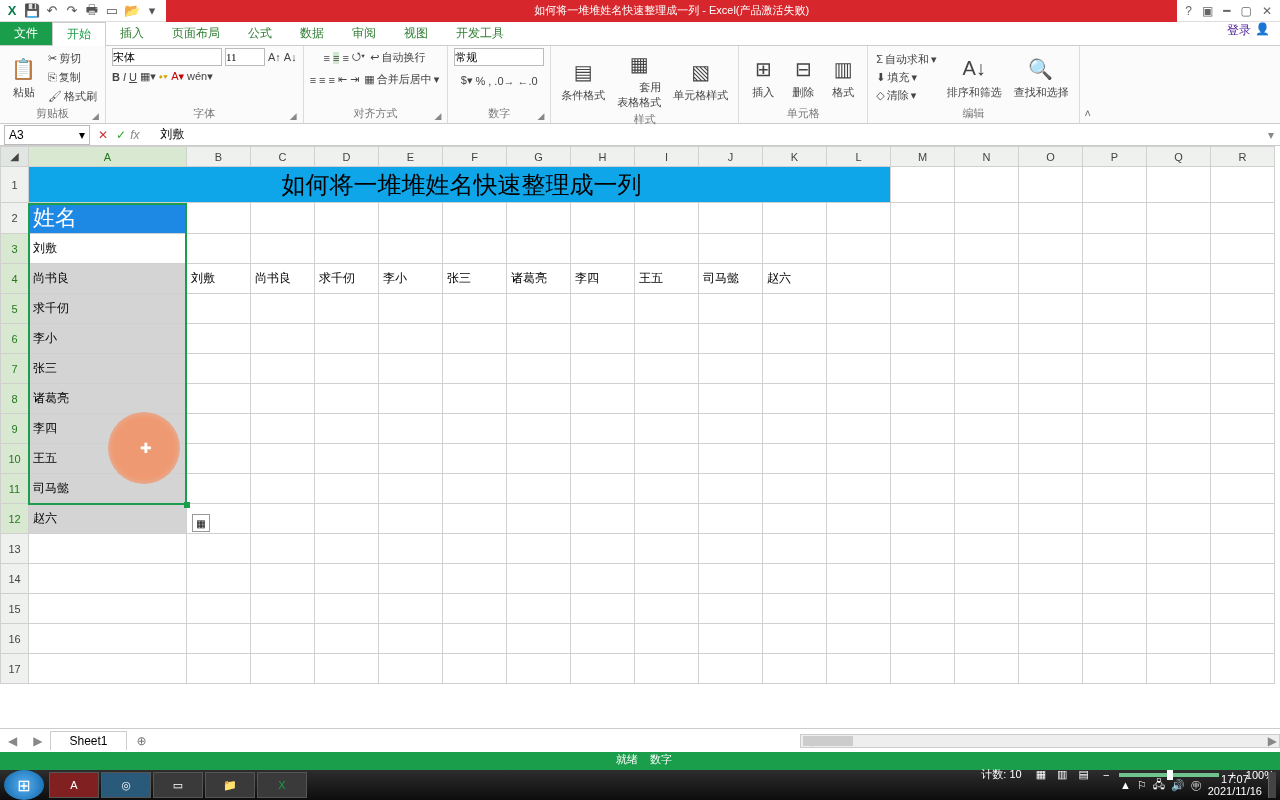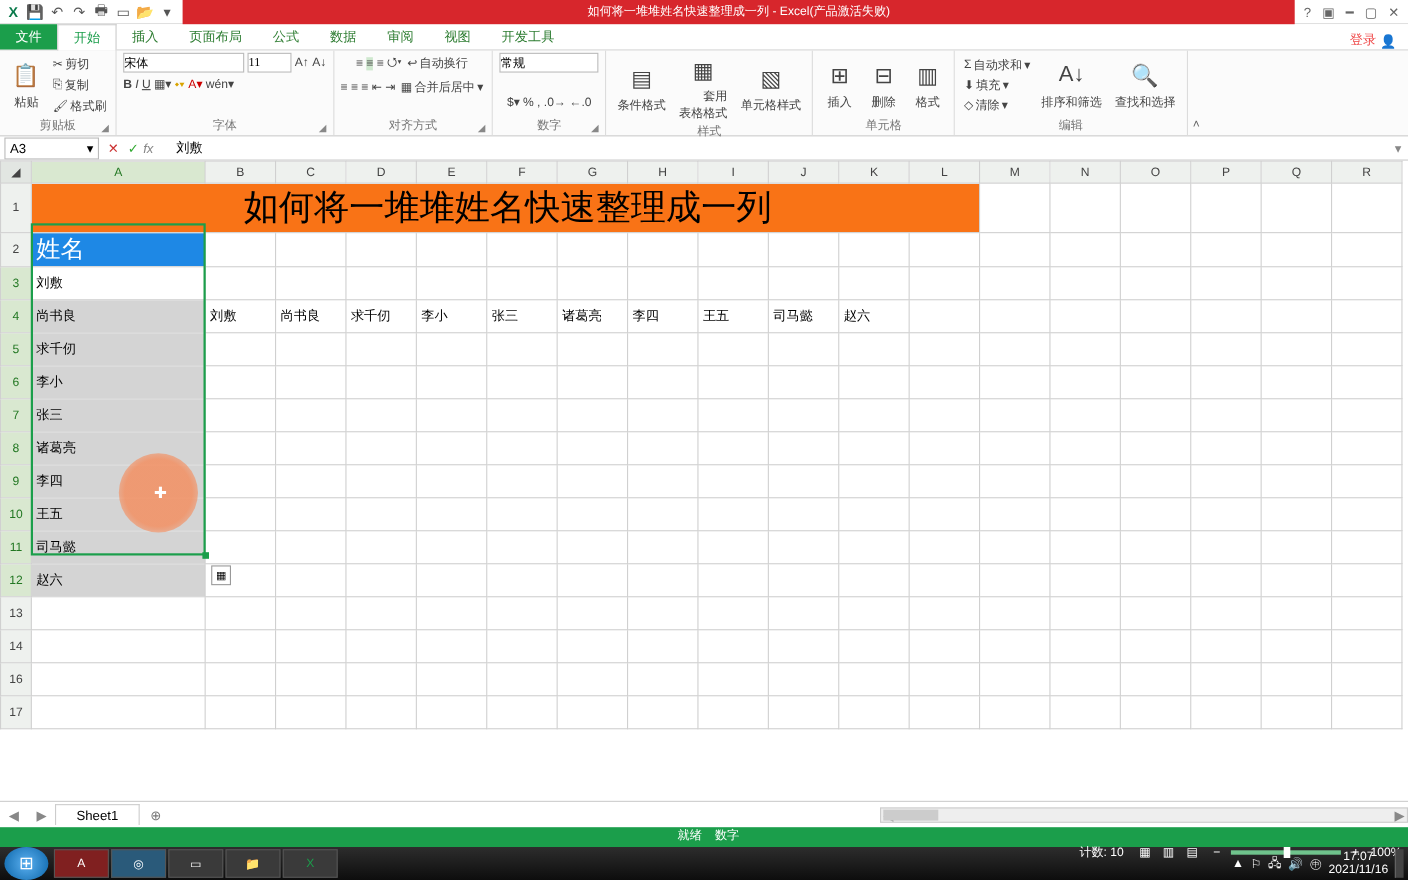--- a/index.html
+++ b/index.html
@@ -14,21 +14,21 @@
 .titlebar .doc-title { flex: 1; background: #d7262c; color: #fff; height: 22px; display: flex; align-items: center; justify-content: center; margin-left: 6px; }
 .titlebar .win-ctrl { display: flex; gap: 10px; padding: 0 8px; color: #666; }
 .titlebar .win-ctrl span { font-size: 12px; }
 
 
 .tabs { height: 24px; background: #fff; display: flex; align-items: stretch; font-size: 12px; border-bottom: 1px solid #ccc; }
 .tabs .tab { padding: 0 14px; display: flex; align-items: center; color: #2e7d32; cursor: pointer; }
 .tabs .tab.file { background: #1b9e4b; color: #fff; }
 .tabs .tab.active { background: #fff; color: #1b9e4b; border: 1px solid #ccc; border-bottom: none; margin-bottom: -1px; }
 .tabs .spacer { flex: 1; }
-.tabs .login { padding: 0 10px; display: flex; align-items: flex-end; color: #ef4444; gap: 4px; }
+.tabs .login { padding: 0 10px; display: flex; align-items: flex-start; color: #4c1d95; gap: 4px; }
 
 
 .ribbon { height: 78px; background: #fbfbfb; display: flex; border-bottom: 1px solid #ccc; font-size: 11px; color: #444; }
 .group { display: flex; flex-direction: column; justify-content: space-between; border-right: 1px solid #dcdcdc; padding: 2px 6px 0 6px; }
 .group .body { flex: 1; display: flex; align-items: center; gap: 4px; }
 .group .label { text-align: center; font-size: 11px; color: #777; padding-bottom: 2px; position: relative; }
 .group .label .launcher { position: absolute; right: 0; bottom: 2px; font-size: 9px; color: #888; }
 .icon-btn { display: inline-flex; align-items: center; gap: 2px; padding: 1px 2px; }
 .big-btn { display: flex; flex-direction: column; align-items: center; gap: 2px; padding: 2px 4px; font-size: 11px; }
 .big-btn .ic { width: 28px; height: 28px; display: flex; align-items: center; justify-content: center; font-size: 20px; }
@@ -183,21 +183,21 @@
         <span>≡</span>
         <span>⇤</span>
         <span>⇥</span>
         <span class="icon-btn">▦ <span>合并后居中</span>▾</span>
       </div>
     </div>
     <div class="label"><span>对齐方式</span><span class="launcher">◢</span></div>
   </div>
 
   <div class="group">
-    <div class="body" style="flex-direction:column;gap:20px">
+    <div class="body" style="flex-direction:column;gap:8px">
       <input class="fake" style="width: 90px;" value="常规">
       <div class="mini-row">
         <span>$▾</span>
         <span>%</span>
         <span>,</span>
         <span>.0→</span>
         <span>←.0</span>
       </div>
     </div>
     <div class="label"><span>数字</span><span class="launcher">◢</span></div>
@@ -294,21 +294,21 @@
         <th class="col">N</th>
         <th class="col">O</th>
         <th class="col">P</th>
         <th class="col">Q</th>
         <th class="col">R</th>
       </tr>
     </thead>
     <tbody id="grid-body">
         <tr>
           <th>1</th>
-          <td colspan="12" class="big" style="background: #f97316; font-size: 32px; font-family: KaiTi, STKaiti, serif; text-align: center;">如何将一堆堆姓名快速整理成一列</td>
+          <td colspan="12" class="big" style="background: #0ea5e9; font-size: 24px; font-family: KaiTi, STKaiti, serif; text-align: center;">如何将一堆堆姓名快速整理成一列</td>
           <td class="big"></td>
           <td class="big"></td>
           <td class="big"></td>
           <td class="big"></td>
           <td class="big"></td>
           <td class="big"></td>
         </tr>
         <tr>
           <th>2</th>
           <td class="hdr-name">姓名</td>
@@ -556,20 +556,41 @@
           <td></td>
           <td></td>
           <td></td>
           <td></td>
           <td></td>
           <td></td>
           <td></td>
         </tr>
         <tr>
           <th>14</th>
+          <td></td>
+          <td></td>
+          <td></td>
+          <td></td>
+          <td></td>
+          <td></td>
+          <td></td>
+          <td></td>
+          <td></td>
+          <td></td>
+          <td></td>
+          <td></td>
+          <td></td>
+          <td></td>
+          <td></td>
+          <td></td>
+          <td></td>
+          <td></td>
+        </tr>
+        <tr>
+          <th>15</th>
           <td></td>
           <td></td>
           <td></td>
           <td></td>
           <td></td>
           <td></td>
           <td></td>
           <td></td>
           <td></td>
           <td></td>

